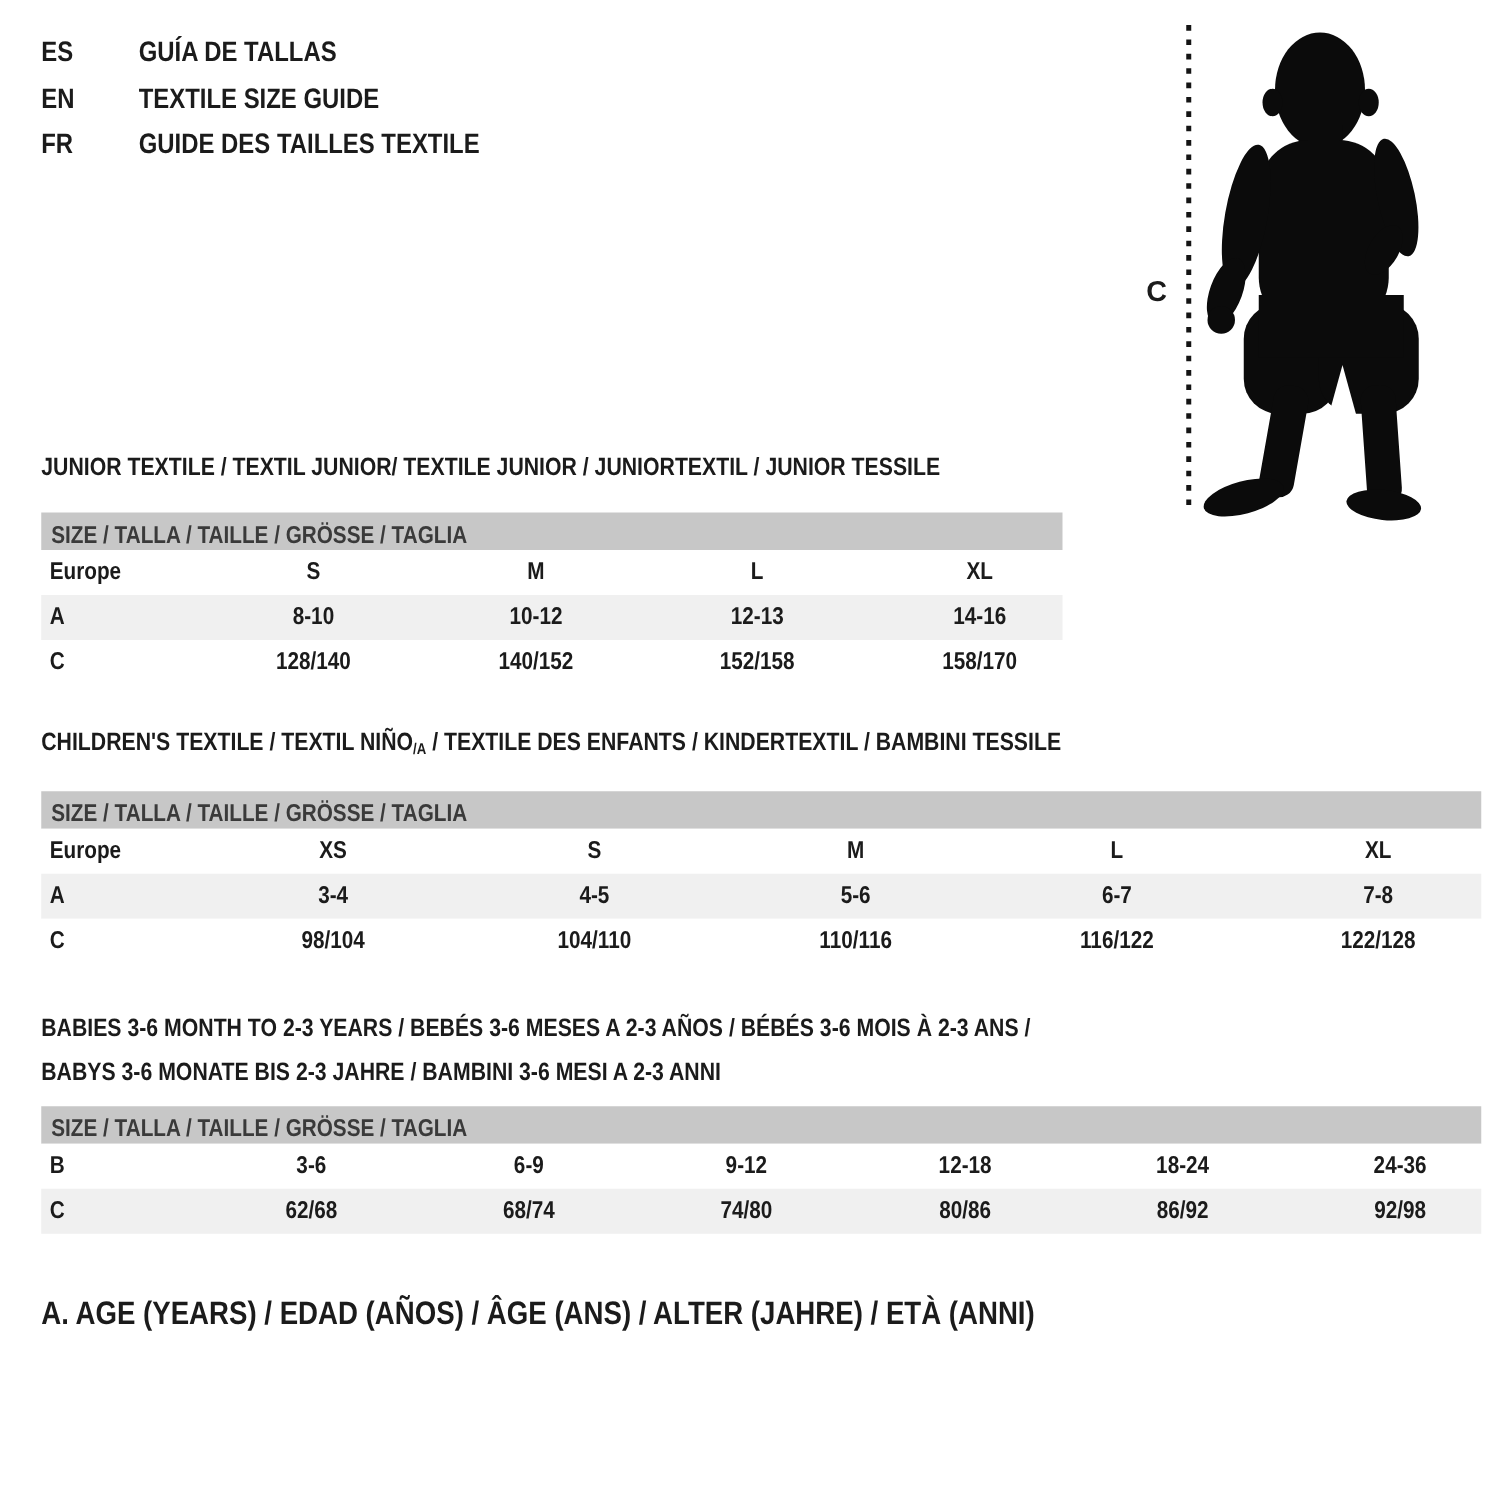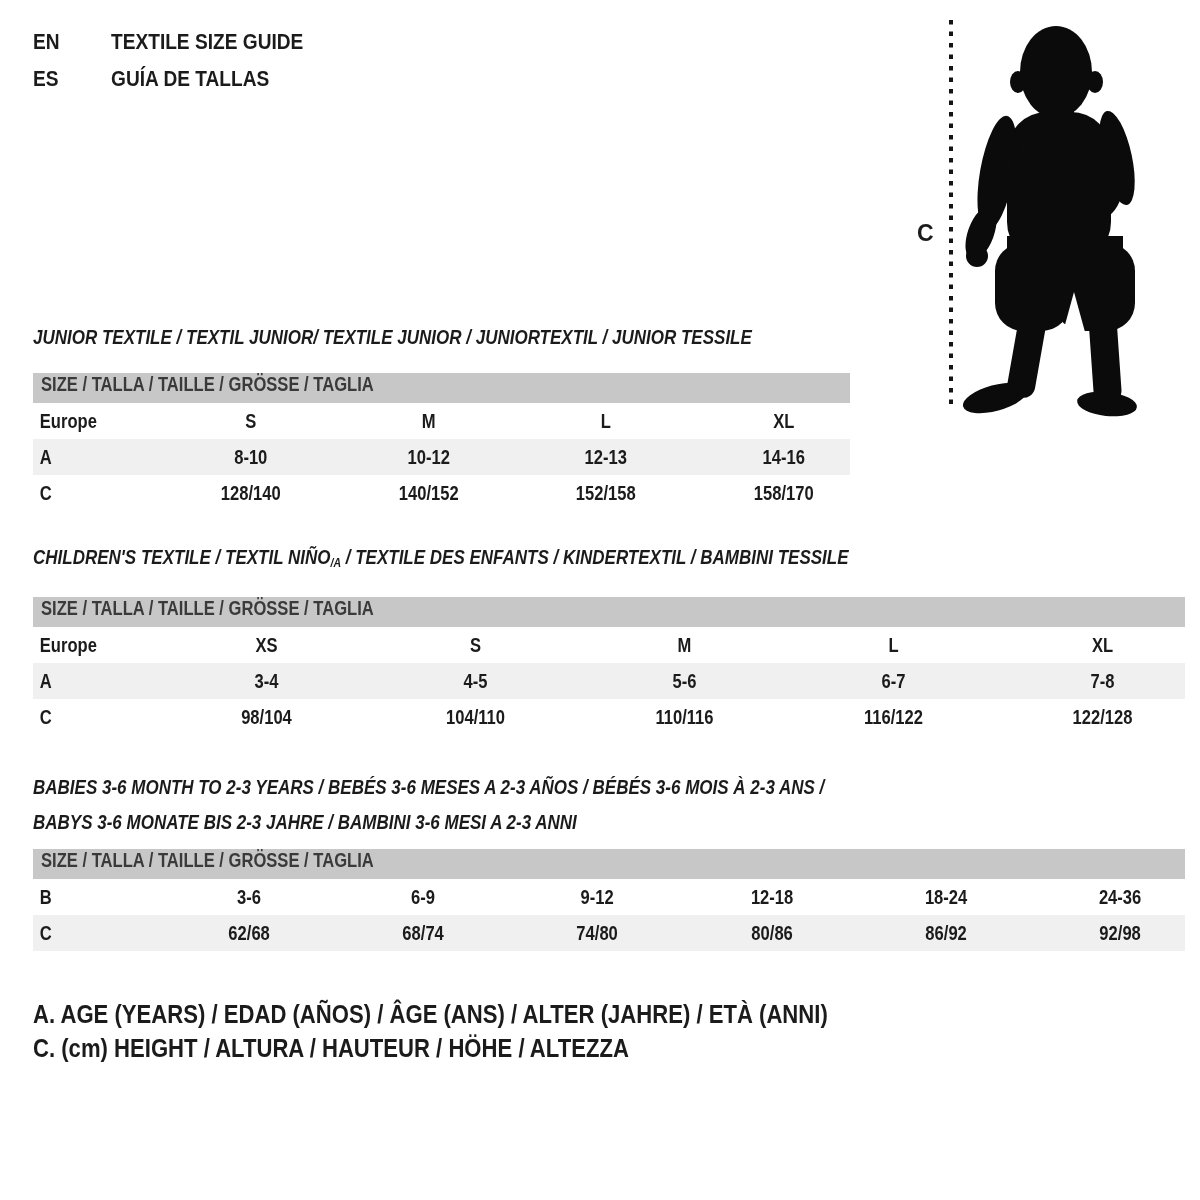--- a/index.html
+++ b/index.html
@@ -18,35 +18,35 @@
   .lang-block { padding-top:24px; }
   .lang-row { display:flex; align-items:center; height:36.5px; font-size:22.5px; }
   .lang-code { width:78px; }
 
   
   .figure { position:absolute; left:895px; top:8px; width:255px; height:412px; }
   .figure svg { position:absolute; left:0; top:0; }
   .figure-label { position:absolute; left:22px; top:212px; font-size:23px; }
 
   
-  .sec-heading { font-size:20px; line-height:23px; font-weight:700;font-style:italic; }
+  .sec-heading { font-size:20px; line-height:23px; font-weight:700; }
   #junior-heading   { margin-top:229px; }
   #children-heading { margin-top:35px; }
   #babies-heading   { margin-top:35px; line-height:35px; }
   #babies-heading .hline { display:block; }
   .subA { font-size:0.62em; vertical-align:-0.28em; }
 
   
   .table { margin-top:24px; }
   #children-table { margin-top:22px; }
   #babies-table { margin-top:9px; }
   .w-junior { width:817px; }
   .w-full { width:1152px; }
   .thead {
-    height:30px; background:#c7c7c7; display:flex; align-items:flex-start;
+    height:30px; background:#c7c7c7; display:flex; align-items:flex-end;
     padding-left:8px; font-size:19.5px; color:#3a3a3a;
   }
   .trow { display:flex; align-items:center; height:36px; font-size:19.5px; background:#ffffff;gap:44px; }
   .trow.shade { background:#f0f0f0; }
   .tlabel { width:107px; padding-left:8px; transform:scaleX(0.85); transform-origin:0 50%; white-space:nowrap; }
   .tcell { flex:1; text-align:center; transform:scaleX(0.85); transform-origin:50% 50%; white-space:nowrap; }
 
   
   .legend { margin-top:46px; }
   .legend-line { font-size:26px; line-height:34px; }
@@ -80,26 +80,30 @@
       </g>
       <path d="M168 324 L179 284 L190 324 Z" fill="#ffffff"></path>
     </svg>
     <span class="figure-label">C</span>
   </div>
 
   <div class="content">
 
     <header class="lang-block">
       <div class="lang-row">
+        <span class="lang-code cond">ES</span>
+        <span class="lang-title cond">GUÍA DE TALLAS</span>
+      </div>
+      <div class="lang-row">
         <span class="lang-code cond">EN</span>
         <span class="lang-title cond">TEXTILE SIZE GUIDE</span>
       </div>
       <div class="lang-row">
-        <span class="lang-code cond">ES</span>
-        <span class="lang-title cond">GUÍA DE TALLAS</span>
+        <span class="lang-code cond">FR</span>
+        <span class="lang-title cond">GUIDE DES TAILLES TEXTILE</span>
       </div>
     </header>
 
     <section>
       <h2 class="sec-heading" id="junior-heading">
         <span class="cond">JUNIOR TEXTILE / TEXTIL JUNIOR/ TEXTILE JUNIOR / JUNIORTEXTIL / JUNIOR TESSILE</span>
       </h2>
       <div class="table w-junior" id="junior-table">
         <div class="thead">
           <span class="cond">SIZE / TALLA / TAILLE / GRÖSSE / TAGLIA</span>
@@ -190,19 +194,16 @@
           <span class="tcell">86/92</span>
           <span class="tcell">92/98</span>
         </div>
       </div>
     </section>
 
     <footer class="legend">
       <div class="legend-line">
         <span class="cond">A. AGE (YEARS) / EDAD (AÑOS) / ÂGE (ANS) / ALTER (JAHRE) / ETÀ (ANNI)</span>
       </div>
-      <div class="legend-line">
-        <span class="cond">C. (cm) HEIGHT / ALTURA / HAUTEUR / HÖHE / ALTEZZA</span>
-      </div>
     </footer>
 
   </div>
 </div>
 
 </body></html>

